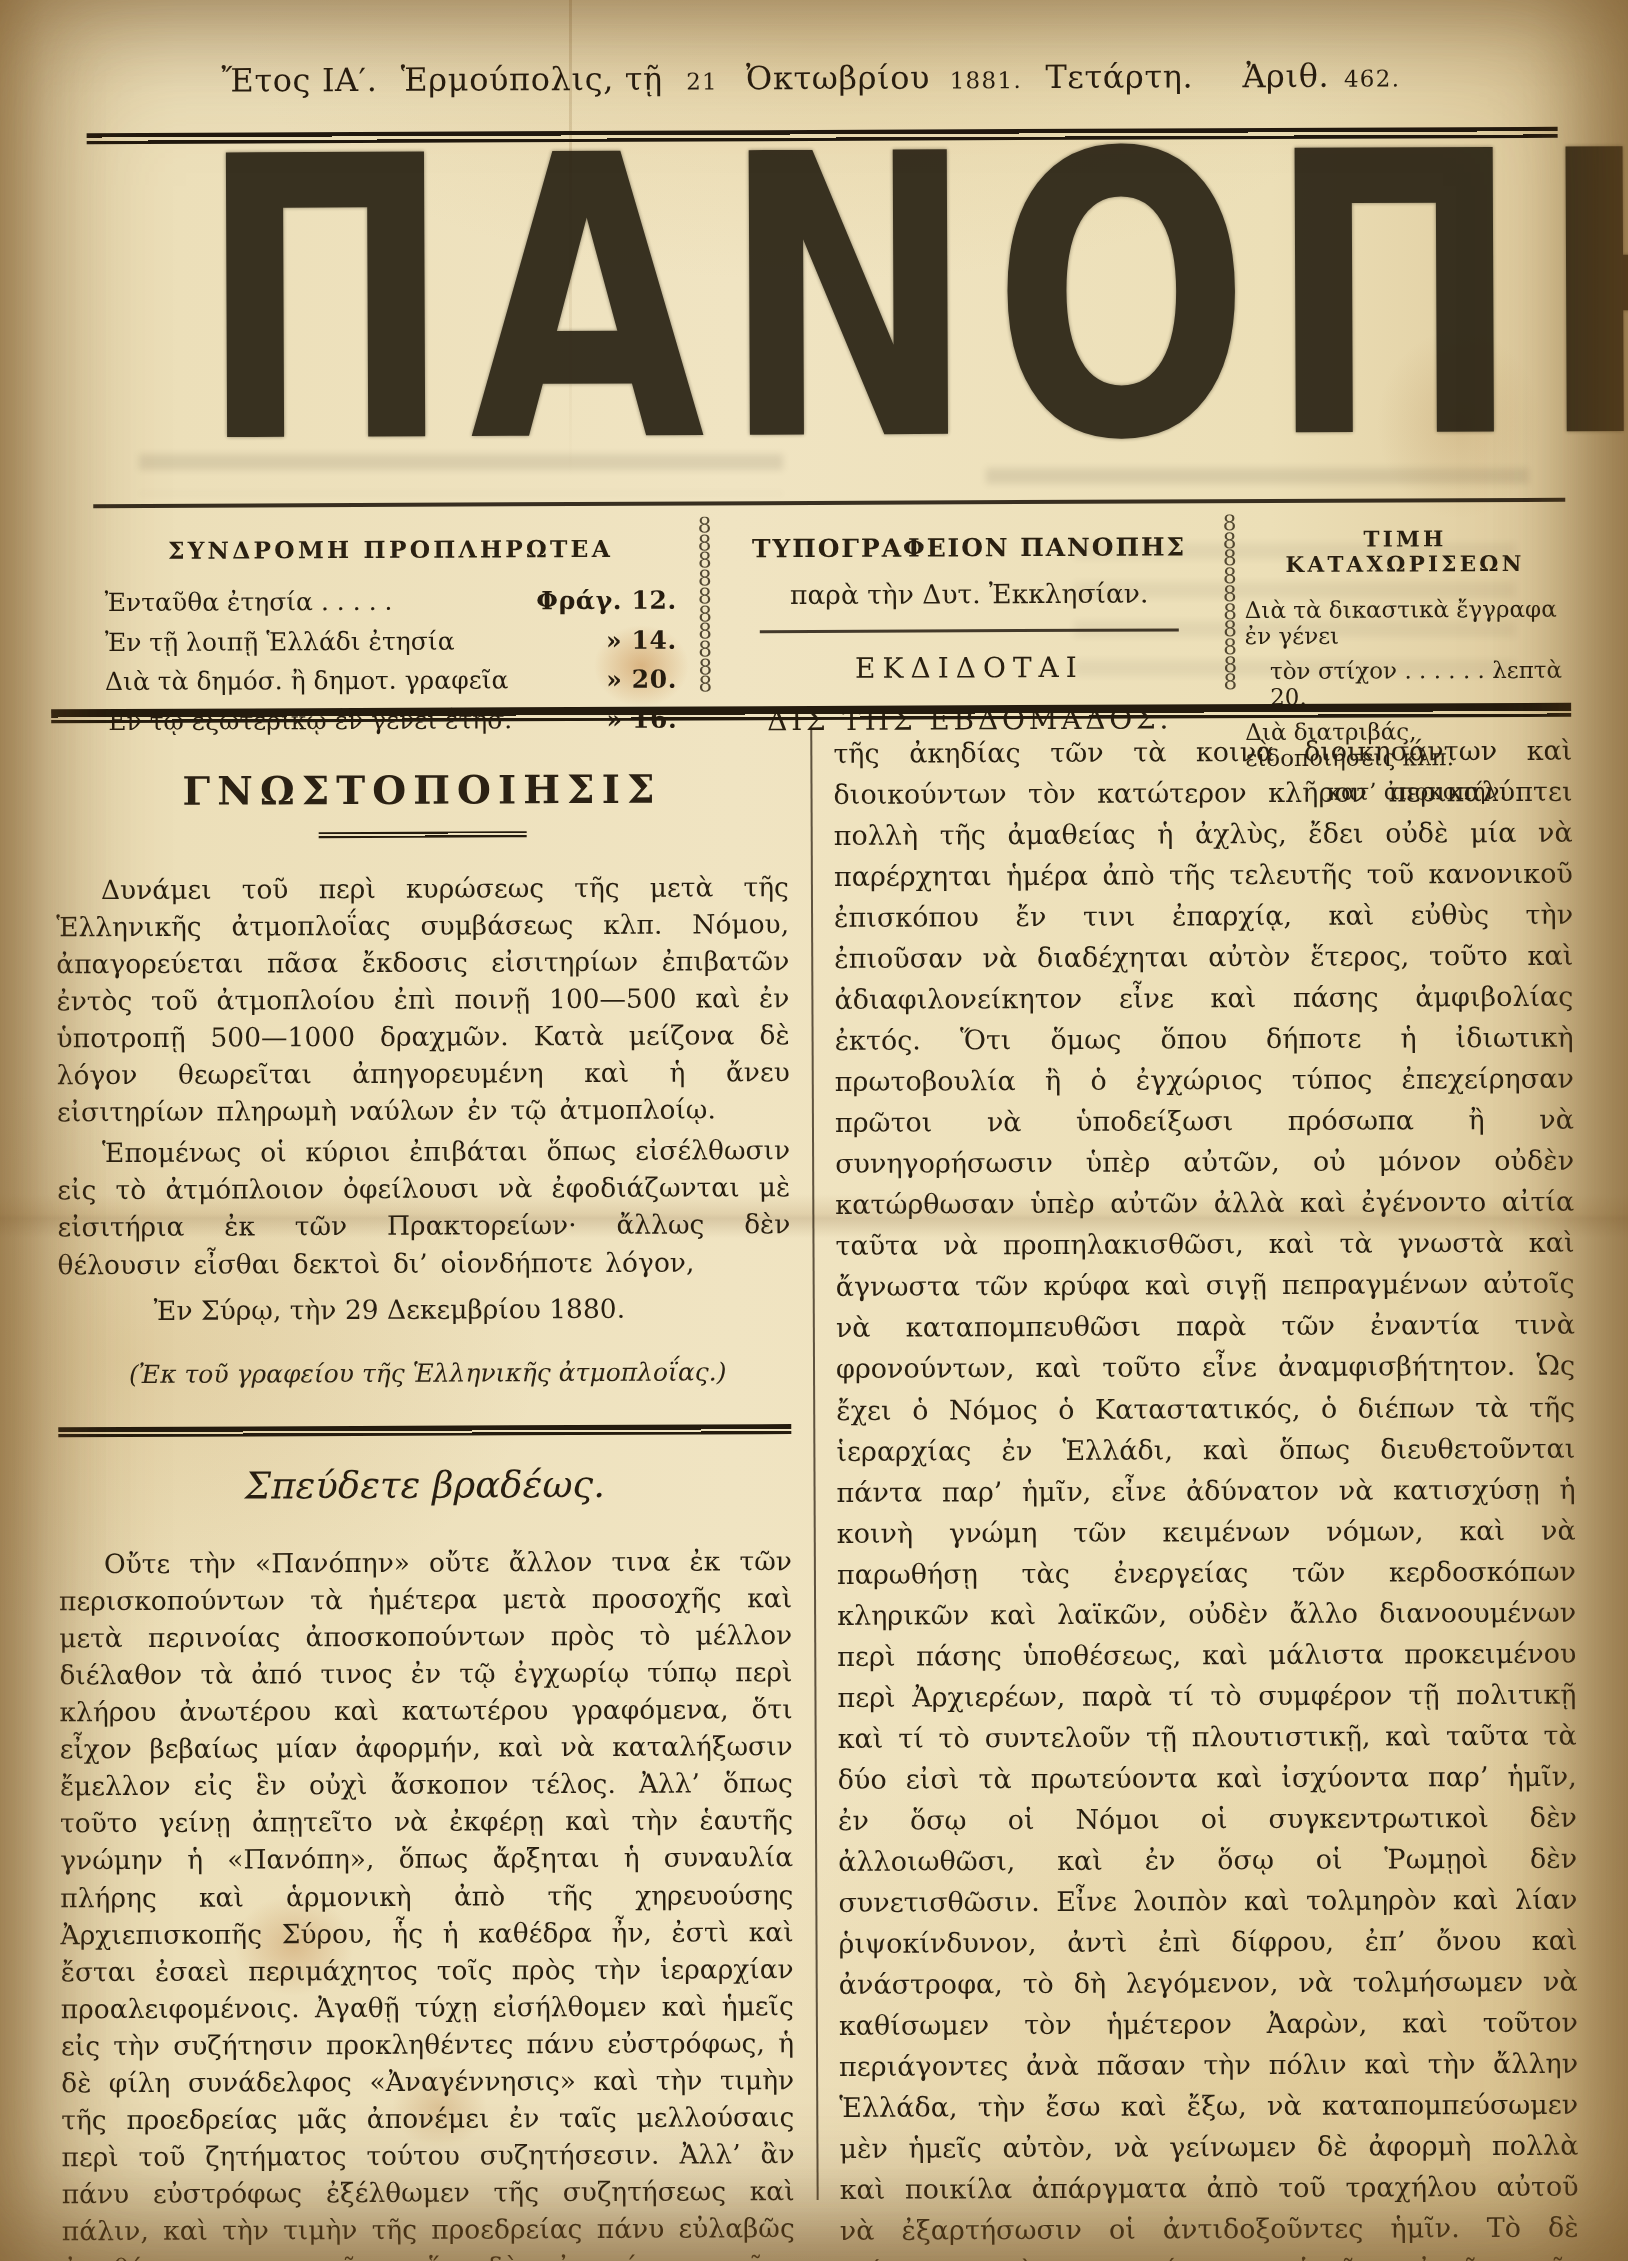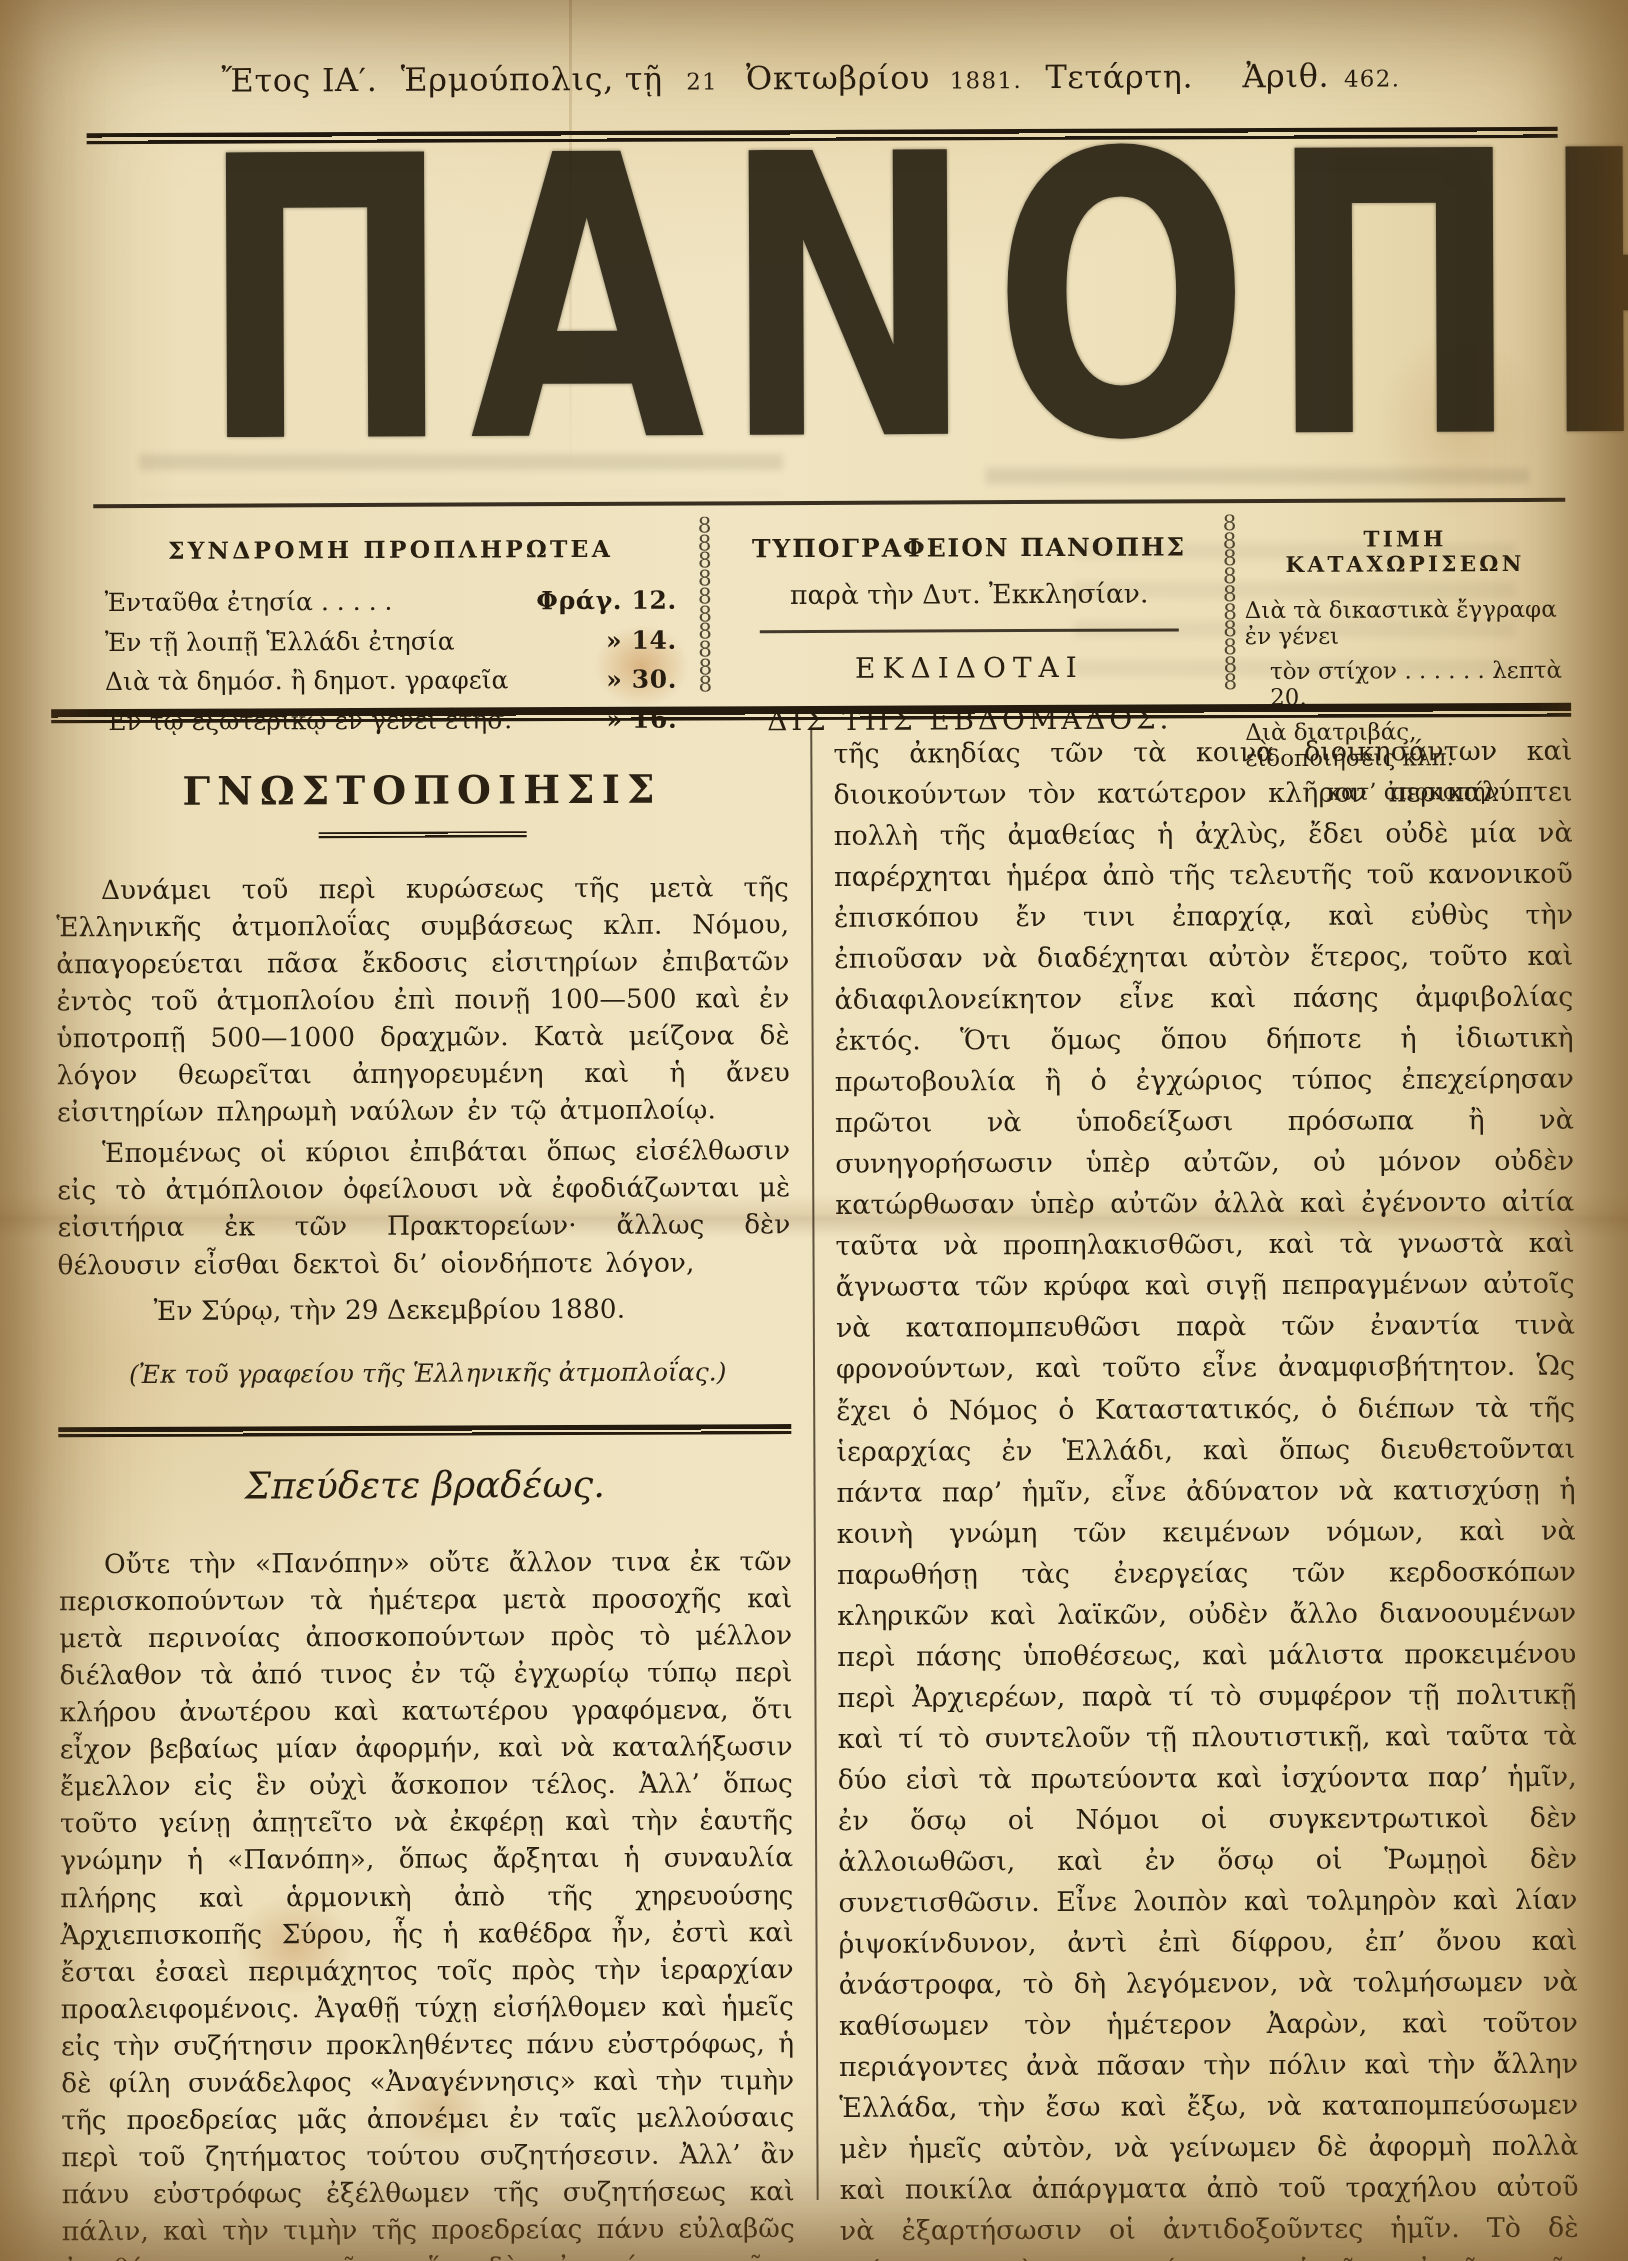--- a/index.html
+++ b/index.html
@@ -123,21 +123,21 @@
       <div class="sub-row">
         <span>Ἐνταῦθα ἐτησία . . . . .</span>
         <span class="sub-val">Φράγ. 12.</span>
       </div>
       <div class="sub-row">
         <span>Ἐν τῇ λοιπῇ Ἑλλάδι ἐτησία</span>
         <span class="sub-val">» 14.</span>
       </div>
       <div class="sub-row">
         <span>Διὰ τὰ δημόσ. ἢ δημοτ. γραφεῖα</span>
-        <span class="sub-val">» 30.</span>
+        <span class="sub-val">» 20.</span>
       </div>
       <div class="sub-row">
         <span>Ἐν τῷ ἐξωτερικῷ ἐν γένει ἐτησ.</span>
         <span class="sub-val">» 16.</span>
       </div>
     </div>
 
     <div class="info-mid">
       <div class="mid-l1">ΤΥΠΟΓΡΑΦΕΙΟΝ ΠΑΝΟΠΗΣ</div>
       <div class="mid-l2">παρὰ τὴν Δυτ. Ἐκκλησίαν.</div>

